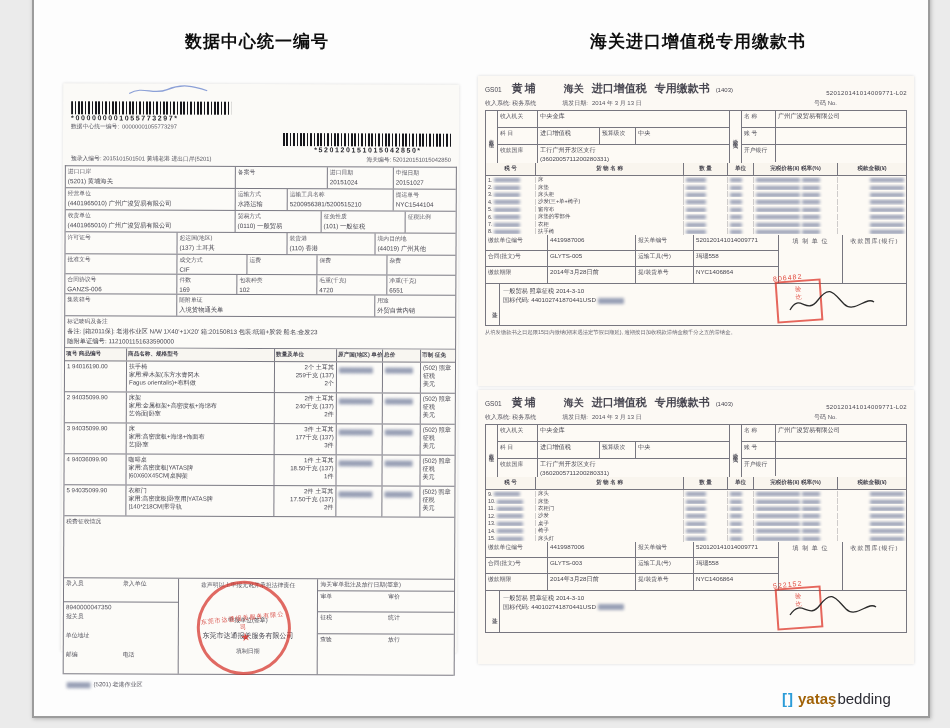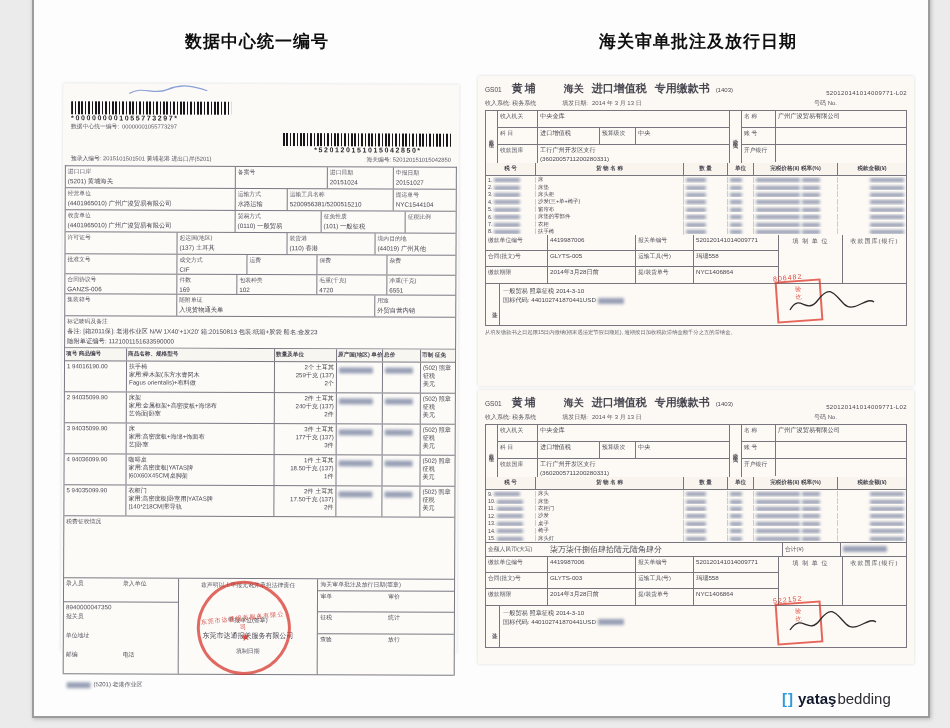--- a/index.html
+++ b/index.html
@@ -98,30 +98,30 @@
 .noterow{display:flex;min-height:42px;position:relative}
 .noterow .nl{width:14px;border-right:1px solid #77767f;writing-mode:vertical-rl;text-orientation:upright;font-size:5.8px;color:#55545e;text-align:center;padding-top:4px}
 .noterow .nb{flex:1;padding:2px 3px;font-size:6.2px;line-height:1.5}
 .stamp-r{position:absolute;right:84px;top:-4px;width:46px;height:42px;border:2px solid rgba(222,52,40,.75);transform:rotate(-4deg);color:rgba(222,52,40,.85);font-size:6px;text-align:center;padding-top:3px;line-height:1.4}
 .stampno{position:absolute;right:104px;top:-10px;color:rgba(222,52,40,.9);font-size:7px;transform:rotate(-6deg);letter-spacing:1px}
 .sig{position:absolute;right:28px;top:2px}
 .fnote{font-size:5.3px;color:#66656f;margin-top:3px;white-space:nowrap;overflow:hidden}
 
 .logo{position:absolute;left:748px;top:694px;display:flex;align-items:baseline;gap:4px}
 .logo .br{font-weight:bold;font-size:15px;color:#2b9cd8;letter-spacing:1px}
-.logo .nb{font-weight:bold;font-size:15px;color:#0f172a}
+.logo .nb{font-weight:bold;font-size:15px;color:#a16207}
 .logo .nl{font-size:15px;color:#2c2c34}
 </style>
 </head>
 <body>
 
 <div class="panel">
 
   <div class="ttl" id="ttl-l">数据中心统一编号</div>
-  <div class="ttl" id="ttl-r">海关审单批注及放行日期</div>
+  <div class="ttl" id="ttl-r">海关进口增值税专用缴款书</div>
 
   <div class="doc decl">
     <svg class="scrib" width="90" height="18">
         <path d="M6 12 C20 4 30 14 44 8 S70 4 84 9" stroke="#5b79c9" stroke-width="1.2" fill="none" opacity=".7"></path>
       </svg>
     <div class="bc1">
       <div class="bar"></div>
       <div class="num">*000000001055773297*</div>
     </div>
     <div class="dcline">
@@ -675,28 +675,20 @@
 
           <div class="gr">
             <div class="gc g1"><span>15.</span> <span class="blur" style="width:26px;height:4px"></span></div>
             <div class="gc g2">床头灯</div>
             <div class="gc g3"><span class="blur" style="width:20px;height:4px"></span></div>
             <div class="gc g4"><span class="blur" style="width:12px;height:4px"></span></div>
             <div class="gc g5"><span class="blur" style="width:44px;height:4px"></span> <span class="blur" style="width:18px;height:4px"></span></div>
             <div class="gc g6" style="text-align:right"><span class="blur" style="width:34px;height:4px"></span></div>
           </div>
         </div>
-      <div class="amt">
-        <span class="a1">金额人民币(大写)</span>
-        <span class="a2">柒万柒仟捌佰肆拾陆元陆角肆分</span>
-        <span class="a3">合计(¥)</span>
-        <span class="a4">
-            <span class="blur" style="width:44px"></span>
-          </span>
-      </div>
       <div class="low">
         <div class="lowl">
           <div class="lrow">
             <div class="lc lab">缴款单位编号</div>
             <div class="lc val">4419987006</div>
             <div class="lc lab2">报关单编号</div>
             <div class="lc val2">520120141014009771</div>
           </div>
           <div class="lrow">
             <div class="lc lab">合同(批文)号</div>

